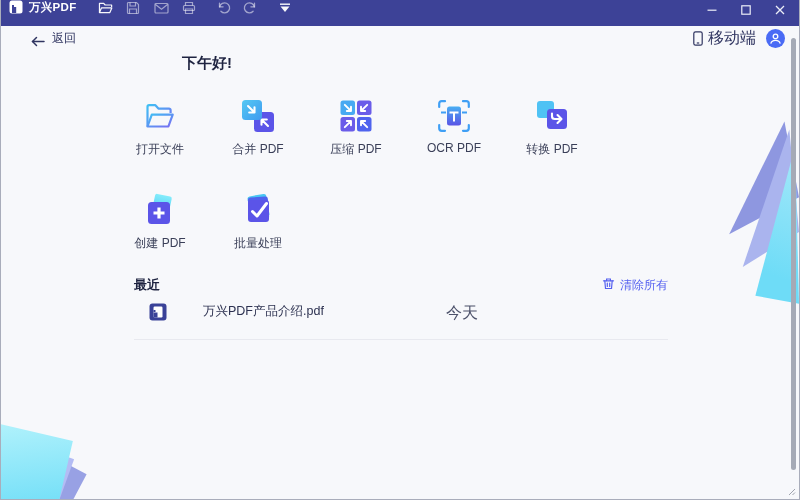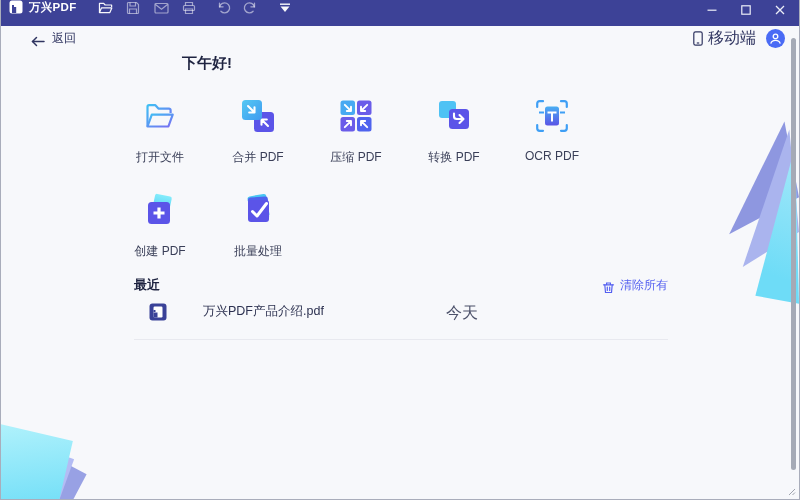--- a/index.html
+++ b/index.html
@@ -30,29 +30,29 @@
             display:flex; align-items:center; justify-content:center; cursor:pointer; }
 
   
   .greeting { position:absolute; left:133px; top:54px; font-size:15px; font-weight:bold;
               color:#1e2340; z-index:2;margin-left:48px; }
 
   
   .actions-row { position:absolute; left:110px; display:flex; z-index:2; }
   .actions-row.r1 { top:98px; }
   .actions-row.r2 { top:192px; }
-  .action { width:98px; display:flex; flex-direction:column; align-items:center; cursor:pointer;gap:8px; }
+  .action { width:98px; display:flex; flex-direction:column; align-items:center; cursor:pointer; }
   .a-icon { width:36px; height:36px; display:block; }
   .a-label { margin-top:7px; font-size:12px; color:#3a3f58; white-space:nowrap; }
 
   
   .recent { position:absolute; left:133px; top:276px; width:534px; z-index:2; }
   .recent-head { display:flex; align-items:center; justify-content:space-between; }
   .recent-title { font-size:13px; font-weight:bold; color:#1e2340; }
-  .clear-all { display:flex; align-items:flex-end; gap:5px; color:#5560f0; font-size:12px; cursor:pointer; }
+  .clear-all { display:flex; align-items:flex-start; gap:5px; color:#5560f0; font-size:12px; cursor:pointer; }
   .file-row { position:relative; margin-top:9px; height:37px; display:flex; align-items:flex-start;
               padding-left:15px; border-bottom:1px solid #e8e9ef; cursor:pointer;gap:28px; }
   .f-icon { width:18px; height:18px; flex:0 0 auto; }
   .f-name { margin-left:8px; font-size:12.5px; color:#2c3150; }
   .f-date { position:absolute; left:312px; font-size:16px; color:#4c516a; }
 
   
   .deco { position:absolute; z-index:0; pointer-events:none; }
   .deco-right { right:0; top:105px; width:97px; height:205px; }
   .deco-right div { position:absolute; inset:0; }
@@ -233,31 +233,20 @@
           <rect x="19" y="19" width="14.5" height="14.5" rx="2.5" fill="#4f63ee"></rect>
           <g stroke="#ffffff" stroke-width="1.9" stroke-linecap="round" stroke-linejoin="round">
             <path d="M6.8 6.8 L13 13 M13 8.8 V13 H8.8"></path>
             <path d="M29.2 6.8 L23 13 M23 8.8 V13 H27.2"></path>
             <path d="M6.8 29.2 L13 23 M8.8 23 H13 V27.2"></path>
             <path d="M29.2 29.2 L23 23 M27.2 23 H23 V27.2"></path>
           </g>
         </svg>
       </span>
       <span class="a-label">压缩 PDF</span>
-    </div>
-    <div class="action">
-      <span class="a-icon">
-        <svg width="36" height="36" viewBox="0 0 36 36" fill="none">
-          <rect x="3" y="3" width="17" height="17" rx="3" fill="#4fc2f4"></rect>
-          <rect x="13" y="11" width="20" height="20" rx="3.5" fill="#5b54e8"></rect>
-          <path d="M18 15.5 v2.7 q0 2.8 2.8 2.8 H26" stroke="#ffffff" stroke-width="2.1" fill="none" stroke-linecap="round"></path>
-          <path d="M23.5 17 L27.5 21 L23.5 25" stroke="#ffffff" stroke-width="2.1" fill="none" stroke-linecap="round" stroke-linejoin="round"></path>
-        </svg>
-      </span>
-      <span class="a-label">转换 PDF</span>
     </div>
     <div class="action">
       <span class="a-icon">
         <svg width="36" height="36" viewBox="0 0 36 36" fill="none">
           <defs>
               <linearGradient id="go" x1="0" y1="0" x2="0" y2="1">
             <stop offset="0" stop-color="#49aef3"></stop>
                 <stop offset="1" stop-color="#5a54e6"></stop>
               </linearGradient>
             </defs>
@@ -267,20 +256,31 @@
             <path d="M3.2 27 v3.3 Q3.2 32.8 5.7 32.8 H9"></path>
             <path d="M32.8 27 v3.3 Q32.8 32.8 30.3 32.8 H27"></path>
           </g>
           <rect x="11" y="8.5" width="14" height="19" rx="2.5" fill="url(#go)"></rect>
           <path d="M5 14.5 H10 M26 14.5 H31" stroke="#3f9ff5" stroke-width="2"></path>
           <path d="M13.5 14.5 H22.5 M18 14.5 V23.5" stroke="#ffffff" stroke-width="2"></path>
         </svg>
       </span>
       <span class="a-label">OCR PDF</span>
     </div>
+    <div class="action">
+      <span class="a-icon">
+        <svg width="36" height="36" viewBox="0 0 36 36" fill="none">
+          <rect x="3" y="3" width="17" height="17" rx="3" fill="#4fc2f4"></rect>
+          <rect x="13" y="11" width="20" height="20" rx="3.5" fill="#5b54e8"></rect>
+          <path d="M18 15.5 v2.7 q0 2.8 2.8 2.8 H26" stroke="#ffffff" stroke-width="2.1" fill="none" stroke-linecap="round"></path>
+          <path d="M23.5 17 L27.5 21 L23.5 25" stroke="#ffffff" stroke-width="2.1" fill="none" stroke-linecap="round" stroke-linejoin="round"></path>
+        </svg>
+      </span>
+      <span class="a-label">转换 PDF</span>
+    </div>
   </div>
 
   <div class="actions-row r2">
     <div class="action">
       <span class="a-icon">
         <svg width="36" height="36" viewBox="0 0 36 36" fill="none">
           <defs>
               <linearGradient id="gc" x1="0" y1="0" x2="0" y2="1">
             <stop offset="0" stop-color="#84ecfb"></stop>
                 <stop offset="1" stop-color="#3fc5f4"></stop>

